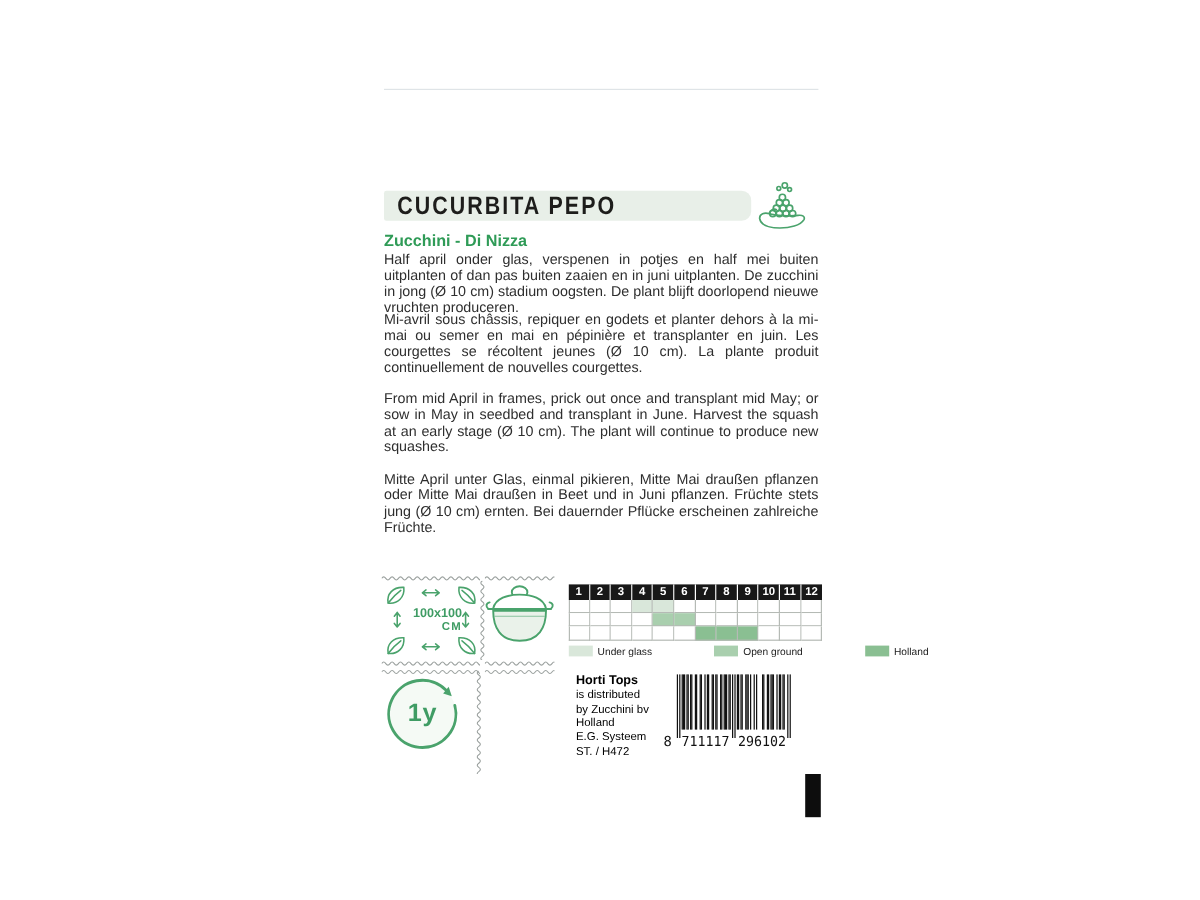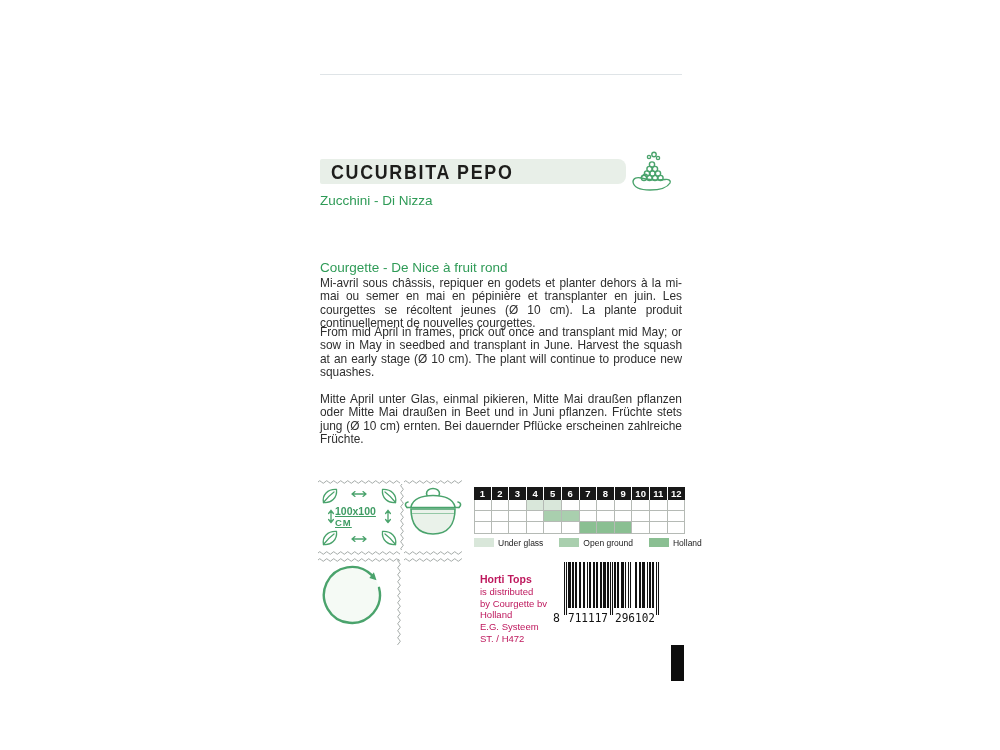--- a/index.html
+++ b/index.html
@@ -5,45 +5,45 @@
   html,body{margin:0;padding:0;background:#fff;}
   .page{position:relative;width:1000px;height:750px;background:#ffffff;overflow:hidden;
         font-family:"Liberation Sans",sans-serif;}
   .topline{position:absolute;left:320px;top:74px;width:362px;height:1px;background:#dfe4e7;}
   .title-band{position:absolute;left:320px;top:159px;width:306px;height:25px;background:#e8efe8;border-radius:2px 8px 8px 2px;}
   .title{position:absolute;left:331px;top:159px;margin:0;height:25px;line-height:25px;
          font-size:21px;font-weight:700;color:#1d1d1b;letter-spacing:2px;
          transform:scaleX(.85);transform-origin:left center;white-space:nowrap;}
   .hand-icon{position:absolute;left:630px;top:148px;}
   .sec{position:absolute;left:320px;width:362px;color:#2e2e2e;}
-  .sec h2{margin:0 0 2px 0;font-size:13.5px;line-height:15px;color:#2f9b57;font-weight:400;}
+  .sec h2{margin:0 0 2px 0;font-size:13.5px;line-height:15px;color:#2f9b57;font-weight:700;}
   .sec p{margin:0;font-size:11.9px;line-height:13.4px;text-align:justify;}
   .s0{top:193px}.s1{top:260px}.s2{top:326px}.s3{top:393px}
   .spacing-block{position:absolute;left:318px;top:483px;width:84px;height:68px;}
   .spacing-block svg,.spacing-block div{position:absolute;}
-  .dim-text{color:#3f9c64;font-weight:700;text-align:left;text-decoration:underline;}
+  .dim-text{color:#3f9c64;font-weight:700;text-align:right;}
   .pot-icon{position:absolute;left:404px;top:485px;}
   .cal{position:absolute;left:474px;top:487px;}
   .cal-head{display:grid;grid-template-columns:repeat(12,17.6px);}
   .cal-head .mc{box-sizing:border-box;height:12.5px;background:#181818;color:#fff;
       font-size:9.5px;font-weight:700;display:flex;align-items:center;justify-content:center;
       border-right:1px solid #fff;}
   .cal-head .mc:last-child{border-right:none;}
   .cal-row{display:grid;grid-template-columns:repeat(12,17.6px);}
   .cal-row .cc{box-sizing:border-box;height:11.4px;background:#fff;
       border-right:1px solid #b5bab5;border-bottom:1px solid #b5bab5;}
   .cal-row .cc:first-child{border-left:1px solid #b5bab5;}
-  .cal-legend{display:flex;align-items:center;margin-top:4px;font-size:8.5px;color:#222;}
+  .cal-legend{display:flex;align-items:center;margin-top:4px;font-size:8.5px;color:#222;gap:36px;}
   .cal-legend .sw{width:20px;height:9px;margin-right:4px;}
   .cal-legend .it{display:flex;align-items:center;margin-right:16px;}
   .cycle-icon{position:absolute;left:320px;top:563px;}
   .cycle-label{position:absolute;left:320px;top:563px;width:64px;height:64px;
       display:flex;align-items:center;justify-content:center;
       font-size:21px;font-weight:700;color:#3f9c64;letter-spacing:0.5px;}
-  .dist{position:absolute;left:480px;top:562px;color:#be185d;margin-top:12px;}
+  .dist{position:absolute;left:480px;top:562px;color:#000000;}
   .dist .dl{font-size:9.5px;line-height:11.8px;}
   .dist .dl.b{font-weight:700;font-size:10.5px;}
   .barcode{position:absolute;left:550px;top:560px;}
   .black-mark{position:absolute;left:671px;top:645px;width:13px;height:36px;background:#0d0d0d;}
   .wave{position:absolute;pointer-events:none;}
 </style>
 </head>
 <body>
 
 <div class="page">
@@ -66,23 +66,23 @@
     <circle cx="14" cy="30" r="2.6"></circle>
       <circle cx="19.5" cy="30" r="2.6"></circle>
       <circle cx="25" cy="30" r="2.6"></circle>
       <circle cx="30.5" cy="30" r="2.6"></circle>
     <path d="M3,34 C3,30 7,29 11,30 C16,31.5 28,32.5 35,31.5 C39,31 41,32.5 40,35 C37,40 28,42 20,42 C11,42 4,40 3,34 Z"></path>
     <path d="M11,30 C12,26.5 15,25.5 17.5,27"></path>
   </svg>
 
   <section class="sec s0">
     <h2>Zucchini - Di Nizza</h2>
+    <p>Half april onder glas, verspenen in potjes en half mei buiten uitplanten of dan pas buiten zaaien en in juni uitplanten. De zucchini in jong (Ø 10 cm) stadium oogsten. De plant blijft doorlopend nieuwe vruchten produceren.</p>
   </section>
   <section class="sec s1">
-    <h2>Courgette - De Nice à fruit rond</h2>
     <p>Mi-avril sous châssis, repiquer en godets et planter dehors à la mi-mai ou semer en mai en pépinière et transplanter en juin. Les courgettes se récoltent jeunes (Ø 10 cm). La plante produit continuellement de nouvelles courgettes.</p>
   </section>
   <section class="sec s2">
     <p>From mid April in frames, prick out once and transplant mid May; or sow in May in seedbed and transplant in June. Harvest the squash at an early stage (Ø 10 cm). The plant will continue to produce new squashes.</p>
   </section>
   <section class="sec s3">
     <p>Mitte April unter Glas, einmal pikieren, Mitte Mai draußen pflanzen oder Mitte Mai draußen in Beet und in Juni pflanzen. Früchte stets jung (Ø 10 cm) ernten. Bei dauernder Pflücke erscheinen zahlreiche Früchte.</p>
   </section>
 
   <svg width="0" height="0" style="position:absolute">
@@ -212,25 +212,26 @@
           <span>Holland</span>
         </div>
       </div>
   </div>
 
   <svg class="cycle-icon" width="64" height="64" viewBox="0 0 64 64">
     <circle cx="32" cy="32" r="28" fill="#f5faf5" stroke="none"></circle>
     <path d="M59.0,24.8 A28,28 0 1 1 51.8,12.2" fill="none" stroke="#4aa36c" stroke-width="2.4" stroke-linecap="round"></path>
     <polygon points="56.5,17.2 49.3,14.9 53.9,9.3" fill="#4aa36c"></polygon>
   </svg>
+  <div class="cycle-label">1y</div>
 
   <div class="dist">
     <div class="dl b">Horti Tops</div>
     <div class="dl">is distributed</div>
-    <div class="dl">by Courgette bv</div>
+    <div class="dl">by Zucchini bv</div>
     <div class="dl">Holland</div>
     <div class="dl">E.G. Systeem</div>
     <div class="dl">ST. / H472</div>
   </div>
 
   <svg class="barcode" id="barcodeSvg" width="116" height="64" viewBox="0 0 116 64">
       <rect x="14" y="2" width="1.02" height="53" fill="#111"></rect>
       <rect x="16" y="2" width="1.02" height="53" fill="#111"></rect>
       <rect x="18" y="2" width="1.02" height="46" fill="#111"></rect>
       <rect x="19" y="2" width="1.02" height="46" fill="#111"></rect>

